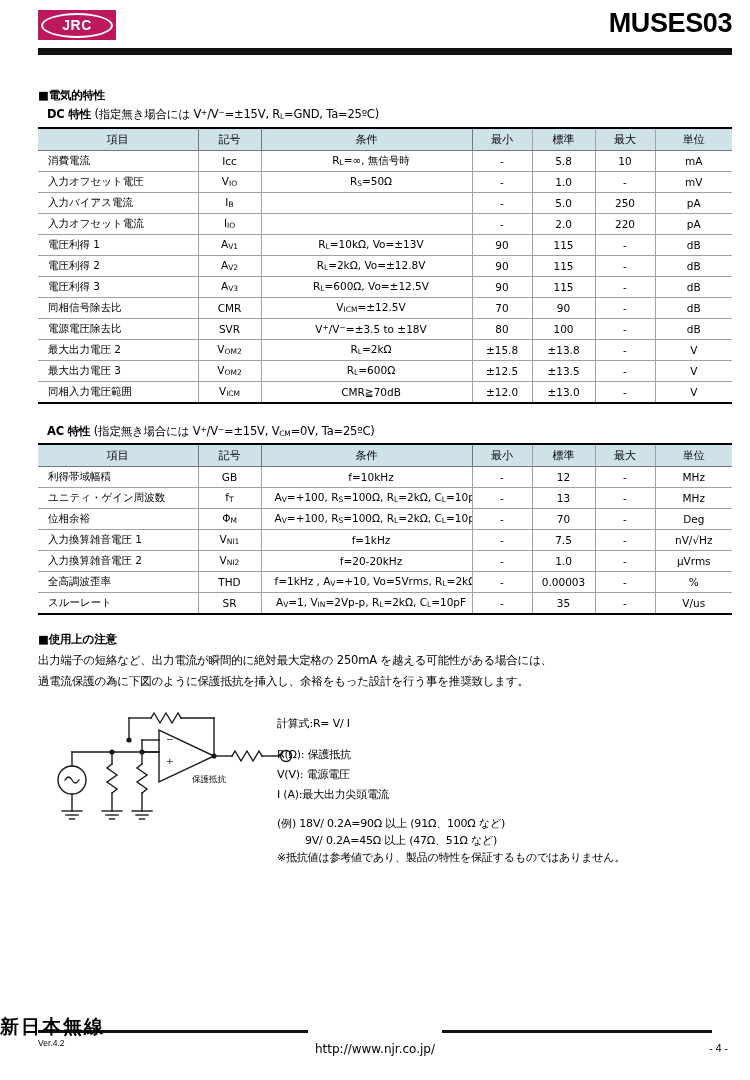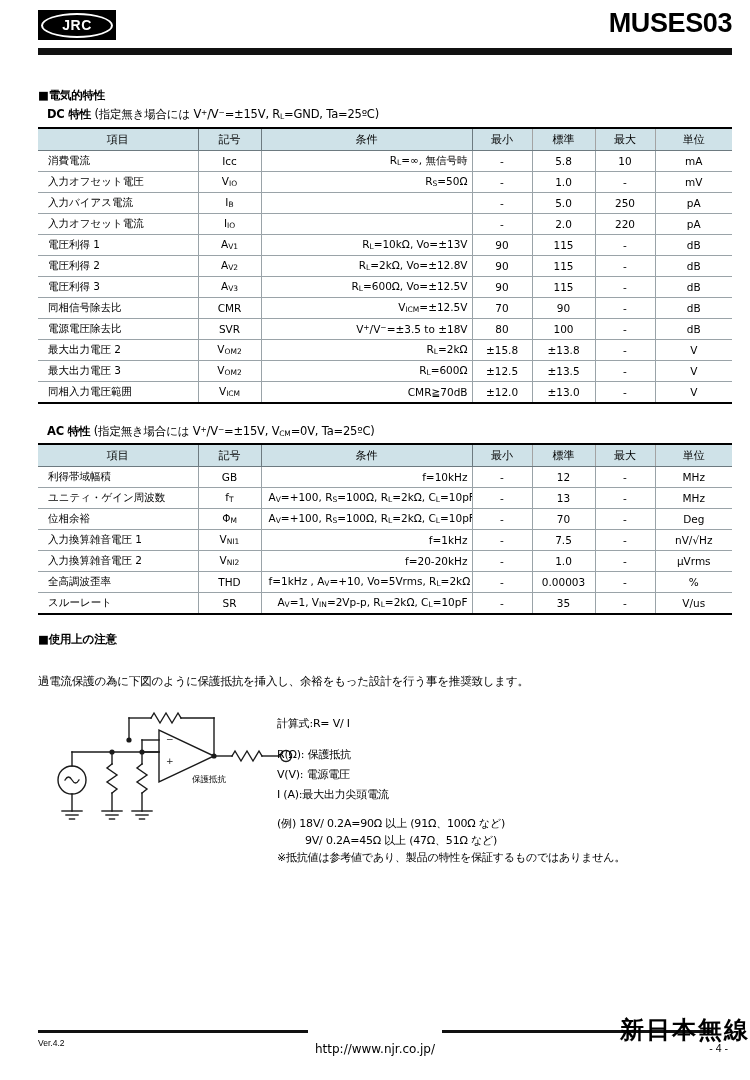--- a/index.html
+++ b/index.html
@@ -8,21 +8,21 @@
     font-family:"Liberation Sans","DejaVu Sans",sans-serif;
     color:#000;
     -webkit-font-smoothing:antialiased;
   }
   .page{position:absolute;inset:0;}
 
   
   .hdr{position:absolute;left:0;top:0;width:750px;height:62px;}
   .logo{
     position:absolute;left:38px;top:10px;width:78px;height:30px;
-    background:#000000;display:flex;align-items:center;justify-content:center;
+    background:#be185d;display:flex;align-items:center;justify-content:center;
   }
   .logo .ell{
     width:68px;height:21px;border:2.2px solid #fff;border-radius:50%;
     display:flex;align-items:center;justify-content:center;
   }
   .logo .txt{
     color:#fff;font-weight:bold;font-size:14px;letter-spacing:.5px;
     font-family:"Liberation Sans",sans-serif;line-height:1;
   }
   .part-no{
@@ -56,21 +56,21 @@
     white-space:nowrap;overflow:hidden;
   }
   table.spec thead th{
     background:#cfe2e8;text-align:center;font-weight:normal;
     border-top:2.2px solid #000;border-bottom:1px solid #6d7a80;
     height:21px;font-size:11px;
   }
   table.spec tbody tr:last-child td{border-bottom:2.2px solid #000;}
   table.spec td.c-item{text-align:left;padding-left:10px;border-right:1px solid #9aa3a8;}
   table.spec td.c-sym{text-align:center;border-right:1px solid #9aa3a8;}
-  table.spec td.c-cond{text-align:right;padding-left:7px;border-right:1px solid #9aa3a8;}
+  table.spec td.c-cond{text-align:center;padding-left:13px;border-right:1px solid #9aa3a8;}
   table.spec td.c-num{text-align:center;border-right:1px solid #9aa3a8;}
   table.spec td.c-unit{text-align:center;}
   table.spec th.h-item{border-right:1px solid #6d7a80;}
   table.spec th.h-sym{border-right:1px solid #6d7a80;}
   table.spec th.h-cond{border-right:1px solid #6d7a80;}
   table.spec th.h-num{border-right:1px solid #a3a3a3;}
   sub{font-size:7.5px;vertical-align:-0.18em;}
   sup{font-size:7.5px;vertical-align:0.45em;}
 
   
@@ -87,22 +87,22 @@
   .circuit{position:absolute;left:46px;top:706px;}
   .cir-label{
     position:absolute;font-size:8.5px;font-family:"DejaVu Sans",sans-serif;
     white-space:nowrap;
   }
 
   
   .foot-rule-l{position:absolute;left:38px;top:1030px;width:270px;height:3px;background:#111;}
   .foot-rule-r{position:absolute;left:442px;top:1030px;width:270px;height:3px;background:#111;}
   .foot-brand{
-    position:absolute;left:0;right:0;top:1014px;text-align:right;
-    font-size:24px;font-weight:bold;font-family:Liberation Mono, monospace;
+    position:absolute;left:0;right:0;top:1014px;text-align:left;
+    font-size:19px;font-weight:bold;font-family:Liberation Mono, monospace;
     letter-spacing:2px;
   }
   .foot-url{
     position:absolute;left:0;right:0;top:1042px;text-align:center;
     font-size:12px;font-family:"DejaVu Sans",sans-serif;
   }
   .foot-ver{position:absolute;left:38px;top:1038px;font-size:8.5px;font-family:"Liberation Sans",sans-serif;}
   .foot-page{position:absolute;right:22px;top:1042px;font-size:10.5px;font-family:"Liberation Sans",sans-serif;}
 </style>
 </head>
@@ -347,20 +347,21 @@
           <td class="c-cond">A<sub>V</sub>=1, V<sub>IN</sub>=2Vp-p, R<sub>L</sub>=2kΩ, C<sub>L</sub>=10pF</td>
           <td class="c-num">-</td>
           <td class="c-num">35</td>
           <td class="c-num">-</td>
           <td class="c-unit">V/us</td>
         </tr>
       </tbody>
   </table>
 
   <div class="sec-title" style="left:38px;top:632px;">■使用上の注意</div>
+  <div class="note-line" style="left:38px;top:653px;">出力端子の短絡など、出力電流が瞬間的に絶対最大定格の 250mA を越える可能性がある場合には、</div>
   <div class="note-line" style="left:38px;top:674px;">過電流保護の為に下図のように保護抵抗を挿入し、余裕をもった設計を行う事を推奨致します。</div>
 
   <div class="circuit">
     <svg width="280" height="140" viewBox="0 0 280 140">
       <g stroke="#1a1a1a" stroke-width="1.4" fill="none" stroke-linecap="square">
 
         <circle cx="26" cy="74" r="14"></circle>
         <path d="M19 74 q3.5 -6 7 0 q3.5 6 7 0" stroke-width="1.3"></path>
         <line x1="26" y1="88" x2="26" y2="105"></line>
 

